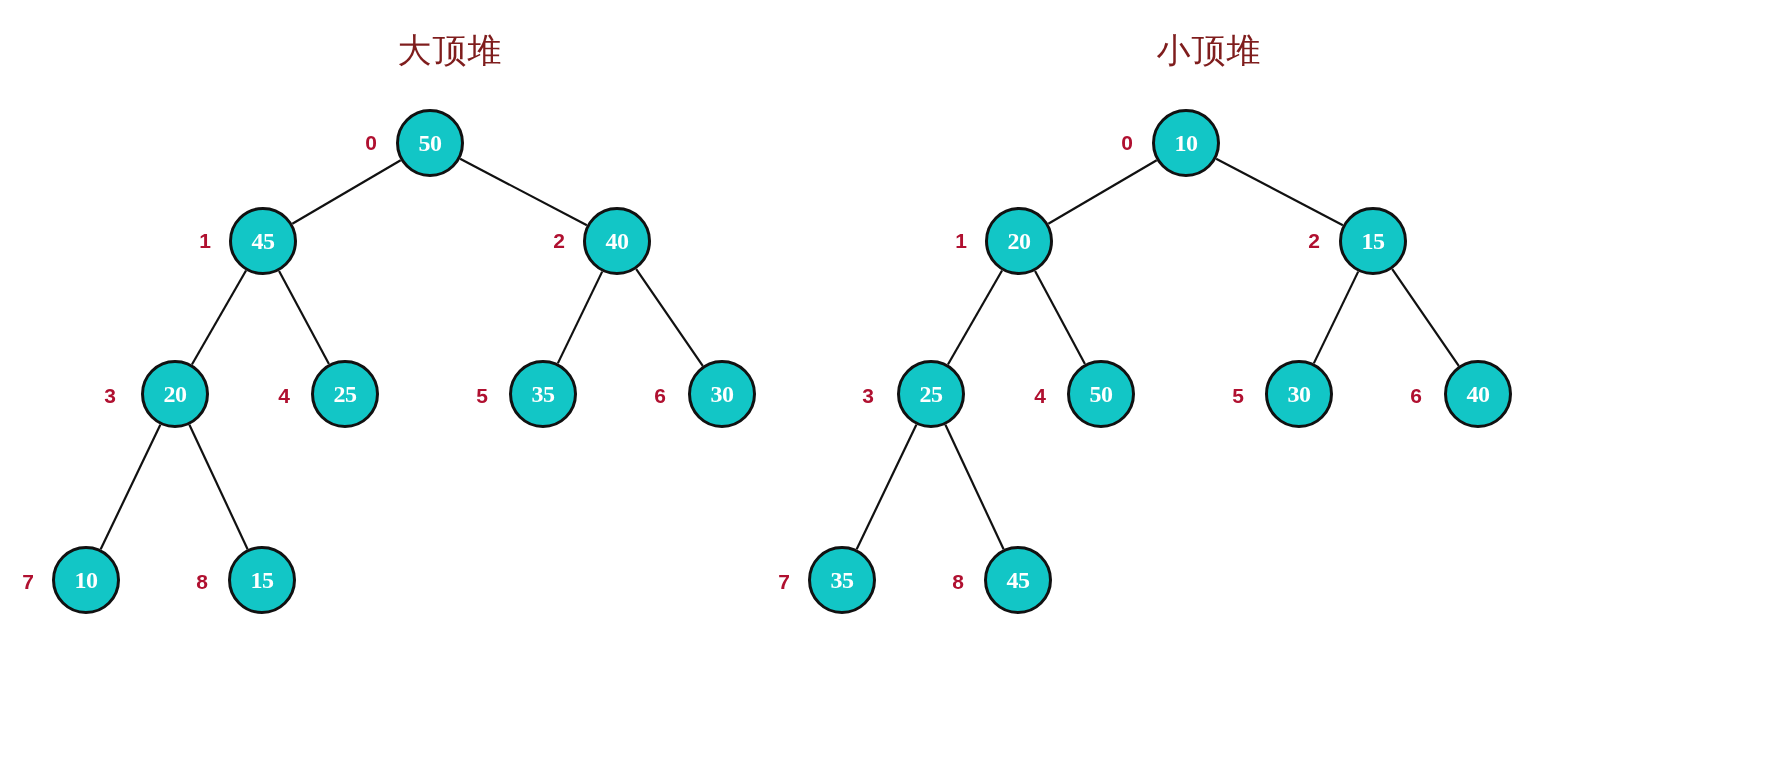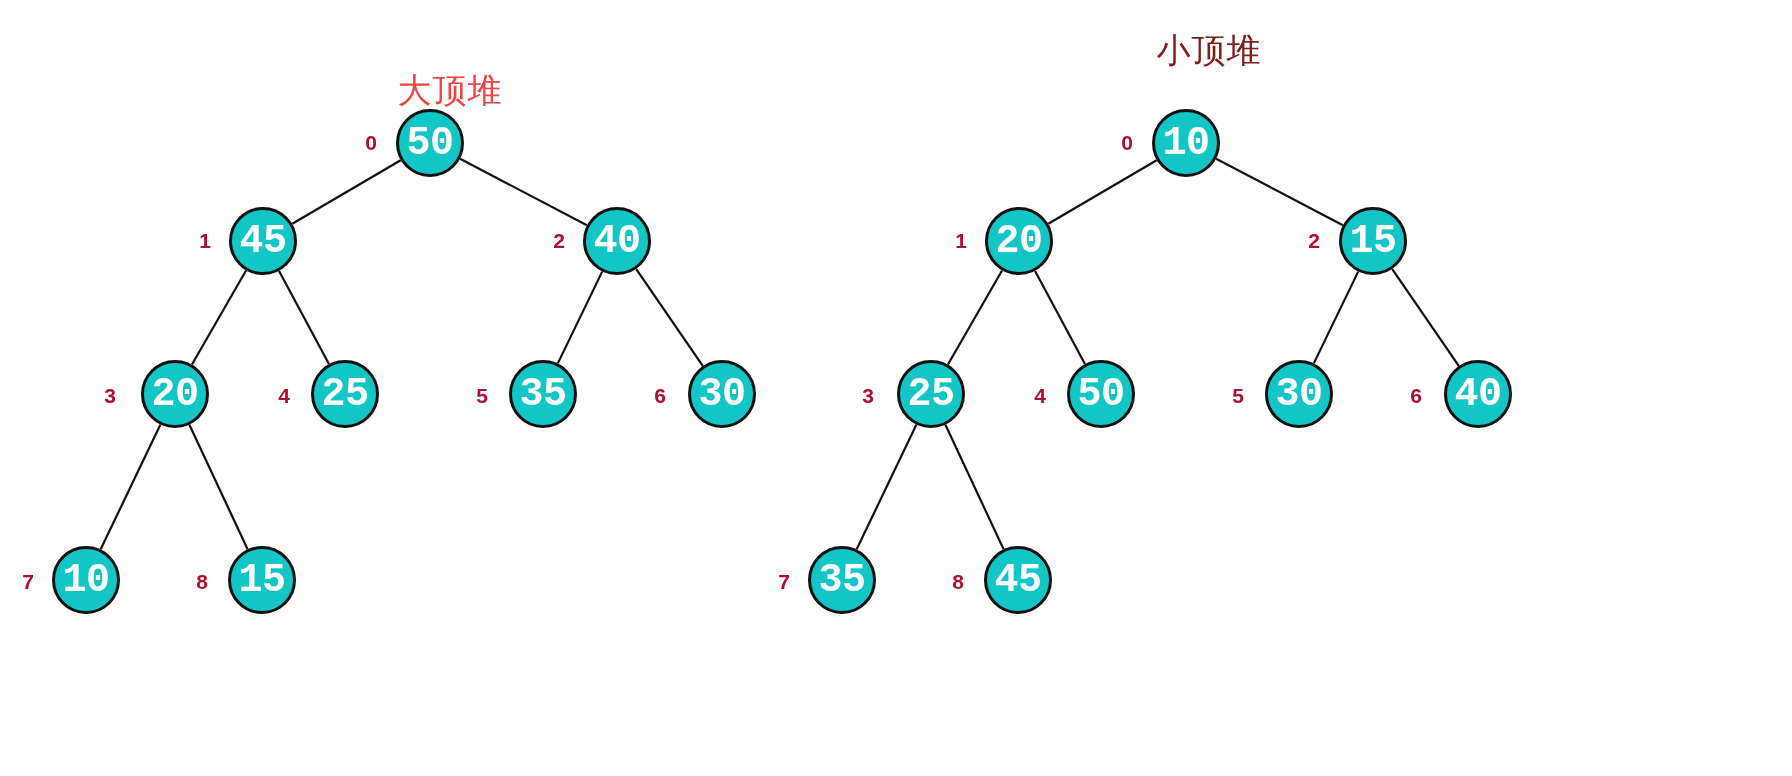--- a/index.html
+++ b/index.html
@@ -41,22 +41,22 @@
     position: absolute;
     border-radius: 50%;
     background: #12c6c6;
     border: 3px solid #7f1d1d;
     box-sizing: border-box;
     display: flex;
     align-items: center;
     justify-content: center;
     color: #ffffff;
     font-weight: bold;
-    font-size: 40px;
-    font-family: Liberation Mono, monospace;
+    font-size: 24px;
+    font-family: Liberation Serif, serif;
     letter-spacing: -0.5px;
     transform: translate(-50%, -50%);
     z-index: 2;
   }
   .idx {
     position: absolute;
     color: #b01030;
     font-weight: bold;
     font-size: 21px;
     font-family: "Liberation Sans", sans-serif;
@@ -80,21 +80,21 @@
       <line x1="189.40529370264807" y1="424.79752446773034" x2="247.59470629735193" y2="549.2024755322697" stroke="#111111" stroke-width="2.2"></line>
       <line x1="1156.676197064305" y1="160.20798016585695" x2="1048.323802935695" y2="223.79201983414305" stroke="#111111" stroke-width="2.2"></line>
       <line x1="1216.1151195029574" y1="158.7822551405873" x2="1342.8848804970426" y2="225.2177448594127" stroke="#111111" stroke-width="2.2"></line>
       <line x1="1002.0483626969393" y1="270.4727330382759" x2="947.9516373030607" y2="364.5272669617241" stroke="#111111" stroke-width="2.2"></line>
       <line x1="1035.060963074962" y1="270.9674067130391" x2="1084.939036925038" y2="364.0325932869609" stroke="#111111" stroke-width="2.2"></line>
       <line x1="1358.1961576737701" y1="271.60794426909666" x2="1313.8038423262299" y2="363.39205573090334" stroke="#111111" stroke-width="2.2"></line>
       <line x1="1392.2386448950222" y1="269.0334539898893" x2="1458.7613551049778" y2="365.9665460101107" stroke="#111111" stroke-width="2.2"></line>
       <line x1="916.3246787436046" y1="424.6697725133655" x2="856.6753212563954" y2="549.3302274866345" stroke="#111111" stroke-width="2.2"></line>
       <line x1="945.405293702648" y1="424.79752446773034" x2="1003.594706297352" y2="549.2024755322697" stroke="#111111" stroke-width="2.2"></line>
     </svg>
-<div class="heap-title" style="left: 450px; top: 28px; color: #ef4444; margin-top: 40px;">大顶堆</div>
+<div class="heap-title" style="left: 450px; top: 28px; color: #7f1d1d;">大顶堆</div>
     <div class="idx" style="left: 371px; top: 143px; color: rgb(176, 16, 48);">0</div>
     <div class="node" style="left: 430px; top: 143px; width: 68px; height: 68px; background: rgb(18, 198, 198); border-color: rgb(17, 17, 17); color: rgb(255, 255, 255);">50</div>
     <div class="idx" style="left: 205px; top: 241px; color: rgb(176, 16, 48);">1</div>
     <div class="node" style="left: 263px; top: 241px; width: 68px; height: 68px; background: rgb(18, 198, 198); border-color: rgb(17, 17, 17); color: rgb(255, 255, 255);">45</div>
     <div class="idx" style="left: 559px; top: 241px; color: rgb(176, 16, 48);">2</div>
     <div class="node" style="left: 617px; top: 241px; width: 68px; height: 68px; background: rgb(18, 198, 198); border-color: rgb(17, 17, 17); color: rgb(255, 255, 255);">40</div>
     <div class="idx" style="left: 110px; top: 396px; color: rgb(176, 16, 48);">3</div>
     <div class="node" style="left: 175px; top: 394px; width: 68px; height: 68px; background: rgb(18, 198, 198); border-color: rgb(17, 17, 17); color: rgb(255, 255, 255);">20</div>
     <div class="idx" style="left: 284px; top: 396px; color: rgb(176, 16, 48);">4</div>
     <div class="node" style="left: 345px; top: 394px; width: 68px; height: 68px; background: rgb(18, 198, 198); border-color: rgb(17, 17, 17); color: rgb(255, 255, 255);">25</div>

